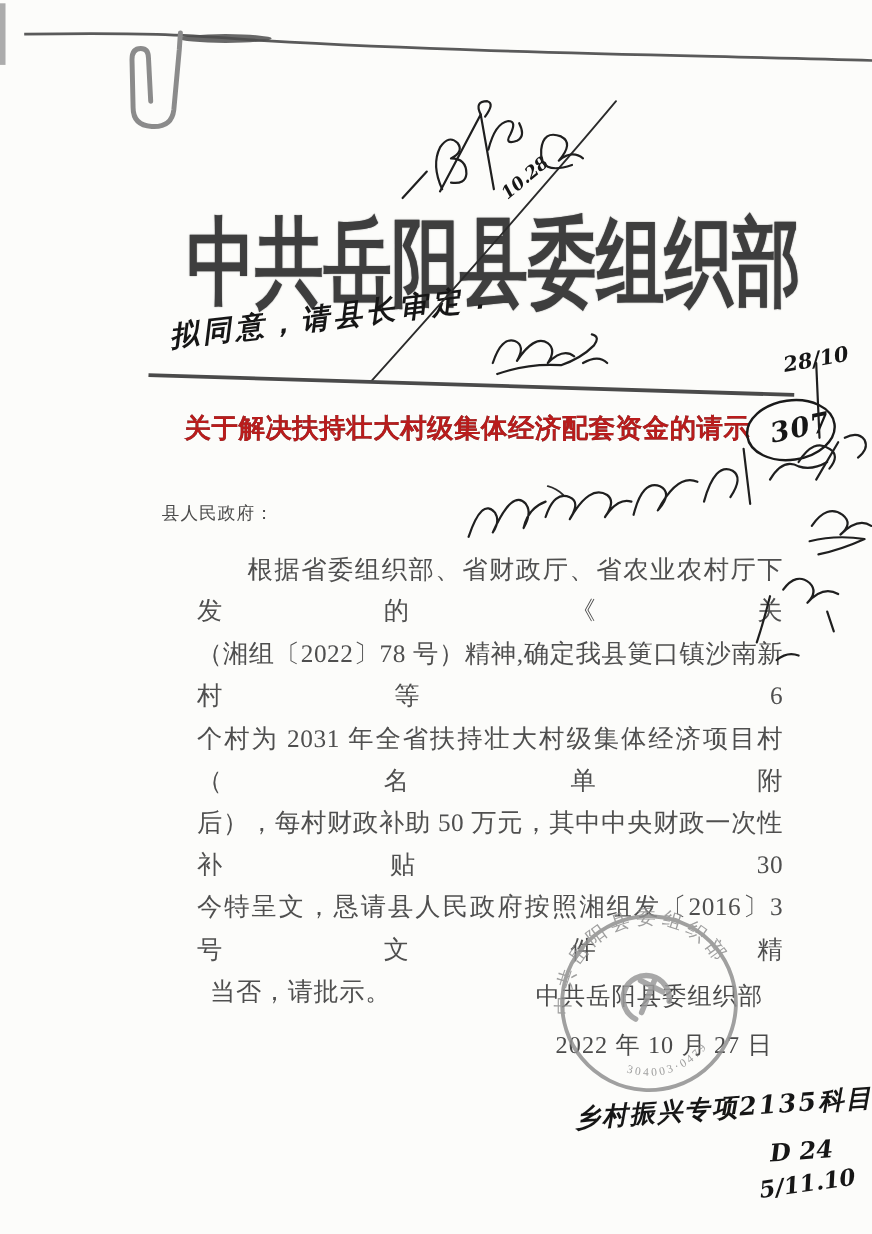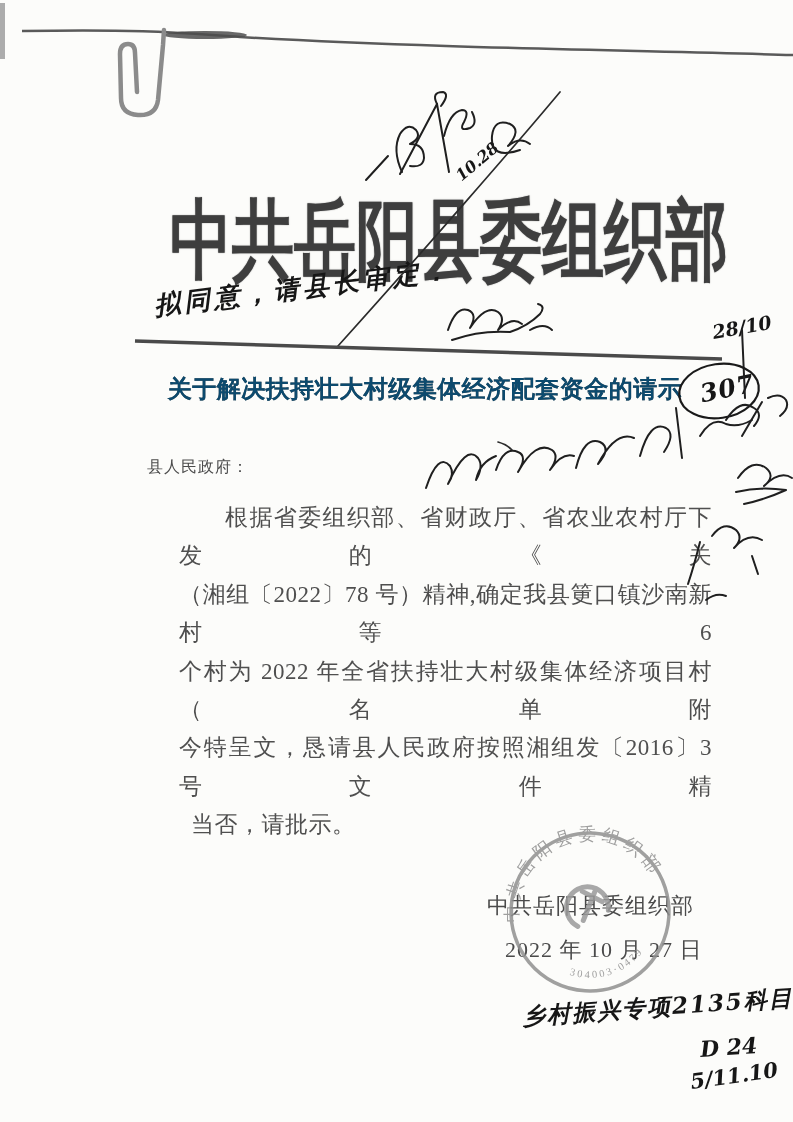--- a/index.html
+++ b/index.html
@@ -19,21 +19,21 @@
     text-align:justify;text-align-last:justify;
     color:#3e3e3e;
     transform:scaleY(1.40);transform-origin:top left;
     text-shadow:0 0 1px #6e6e6e;
     white-space:nowrap;letter-spacing:0;
     line-height:62px;
   }
   
   .doc-title{
     left:150px;top:373px;width:550px;
-    font-size:24px;font-weight:bold;color:#0c4a6e;
+    font-size:24px;font-weight:bold;color:#b91c1c;
     text-align:center;letter-spacing:0.5px;
     text-shadow:0 0 0.5px #555;
   }
   .salutation{
     left:147px;top:457px;font-size:16px;color:#4c4c4c;letter-spacing:1px;
   }
   .body-block{
     left:145px;top:499px;width:567px;
     font-size:23px;line-height:38.4px;color:#4f4f4f;
     letter-spacing:0.5px;
@@ -76,21 +76,22 @@
 
   <div class="abs doc-title">关于解决扶持壮大村级集体经济配套资金的请示</div>
 
   <div class="abs hw hw-docnum">307</div>
 
   <div class="abs salutation">县人民政府：</div>
 
   <div class="abs body-block">
     <div class="bline jl indent">根据省委组织部、省财政厅、省农业农村厅下发的《关</div>
     <div class="bline jl">（湘组〔2022〕78 号）精神,确定我县筻口镇沙南新村等 6</div>
-    <div class="bline jl">个村为 2022 年全省扶持壮大村级集体经济项目村（名单附</div>
+    <div class="bline jl">个村为 2031 年全省扶持壮大村级集体经济项目村（名单附</div>
+    <div class="bline jl">后），每村财政补助 50 万元，其中中央财政一次性补贴 30</div>
     <div class="bline jl">今特呈文，恳请县人民政府按照湘组发〔2016〕3 号文件精</div>
     <div class="bline indent">当否，请批示。</div>
   </div>
 
   <div class="abs signature">中共岳阳县委组织部</div>
   <div class="abs doc-date">2022 年 10 月 27 日</div>
 
   <div class="abs hw hw-review">拟同意，请县长审定．</div>
   <div class="abs hw hw-2810">28/10</div>
   <div class="abs hw hw-1028">10.28</div>

